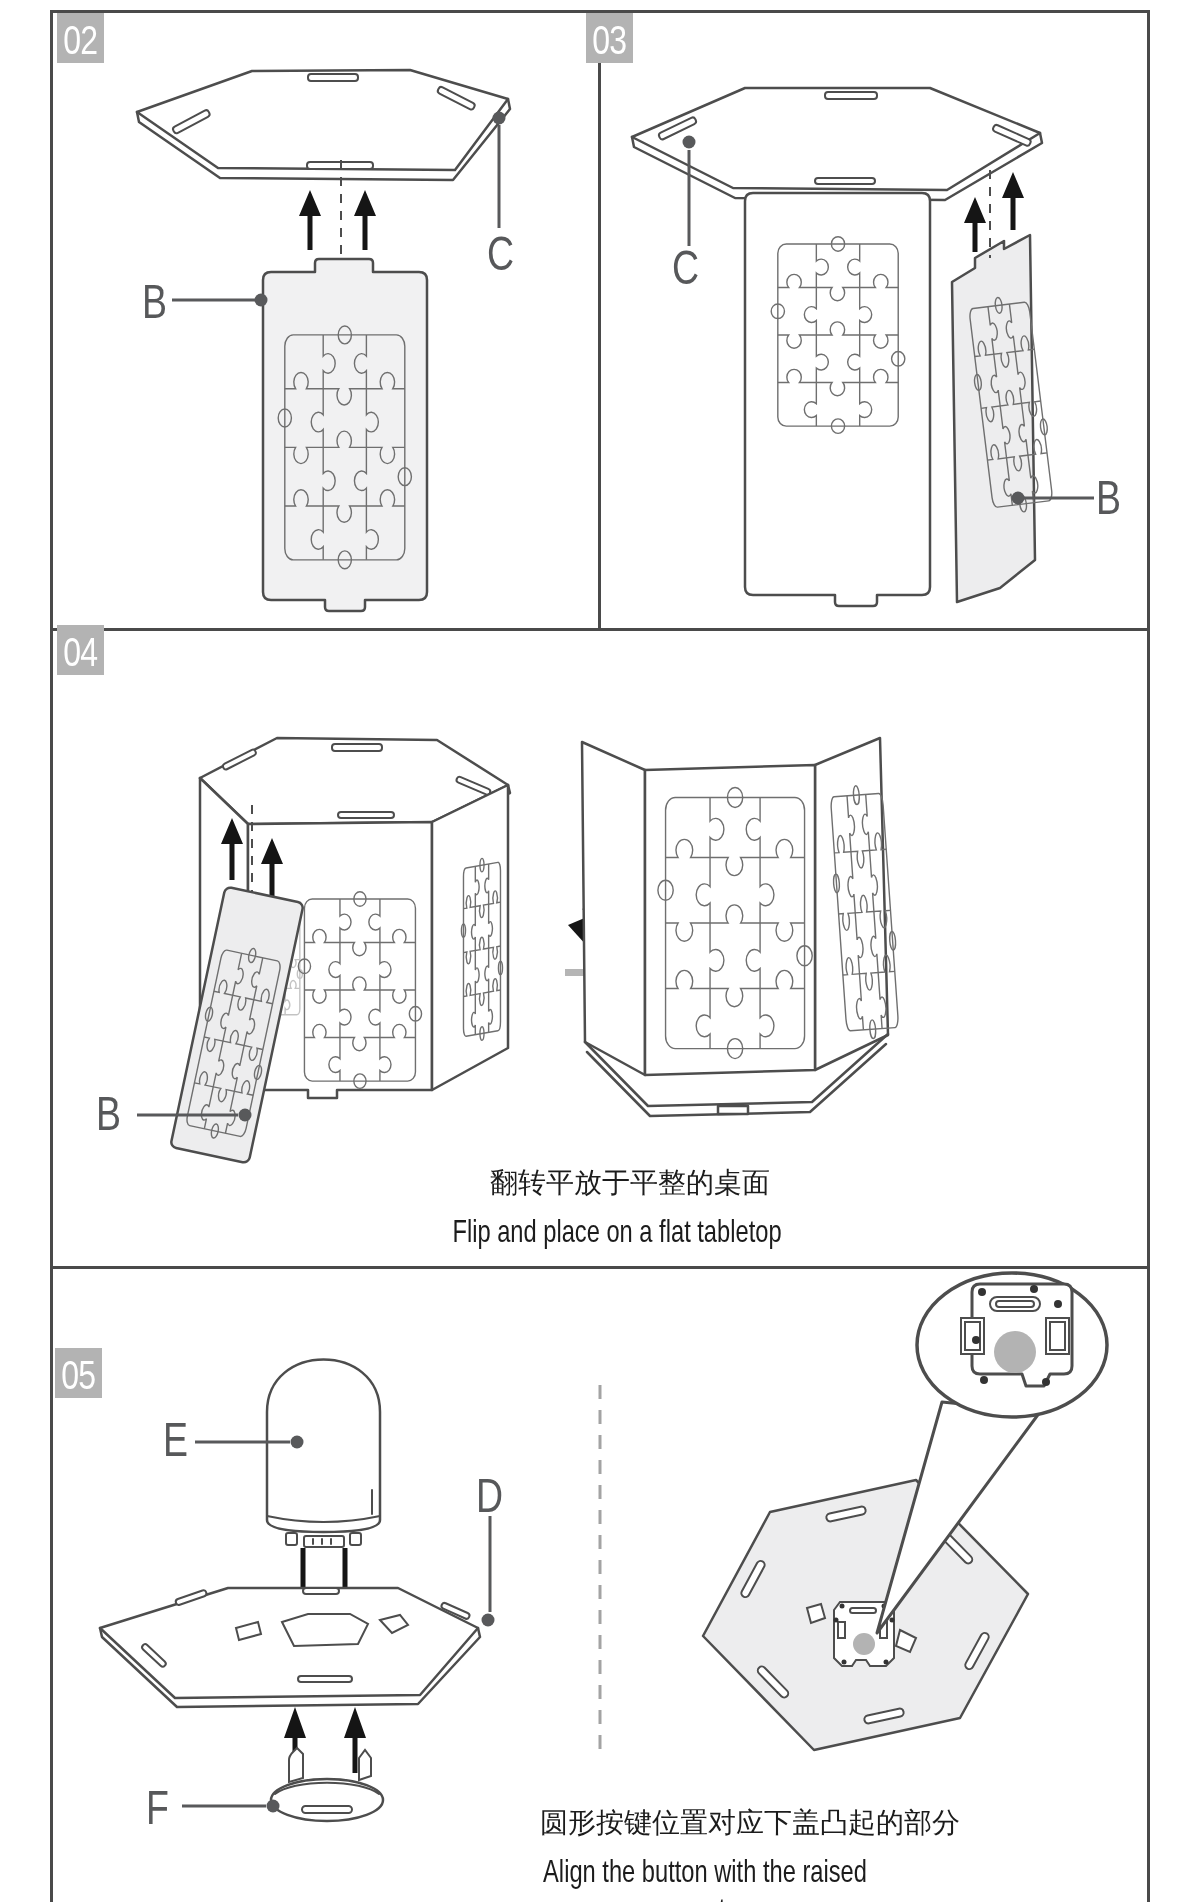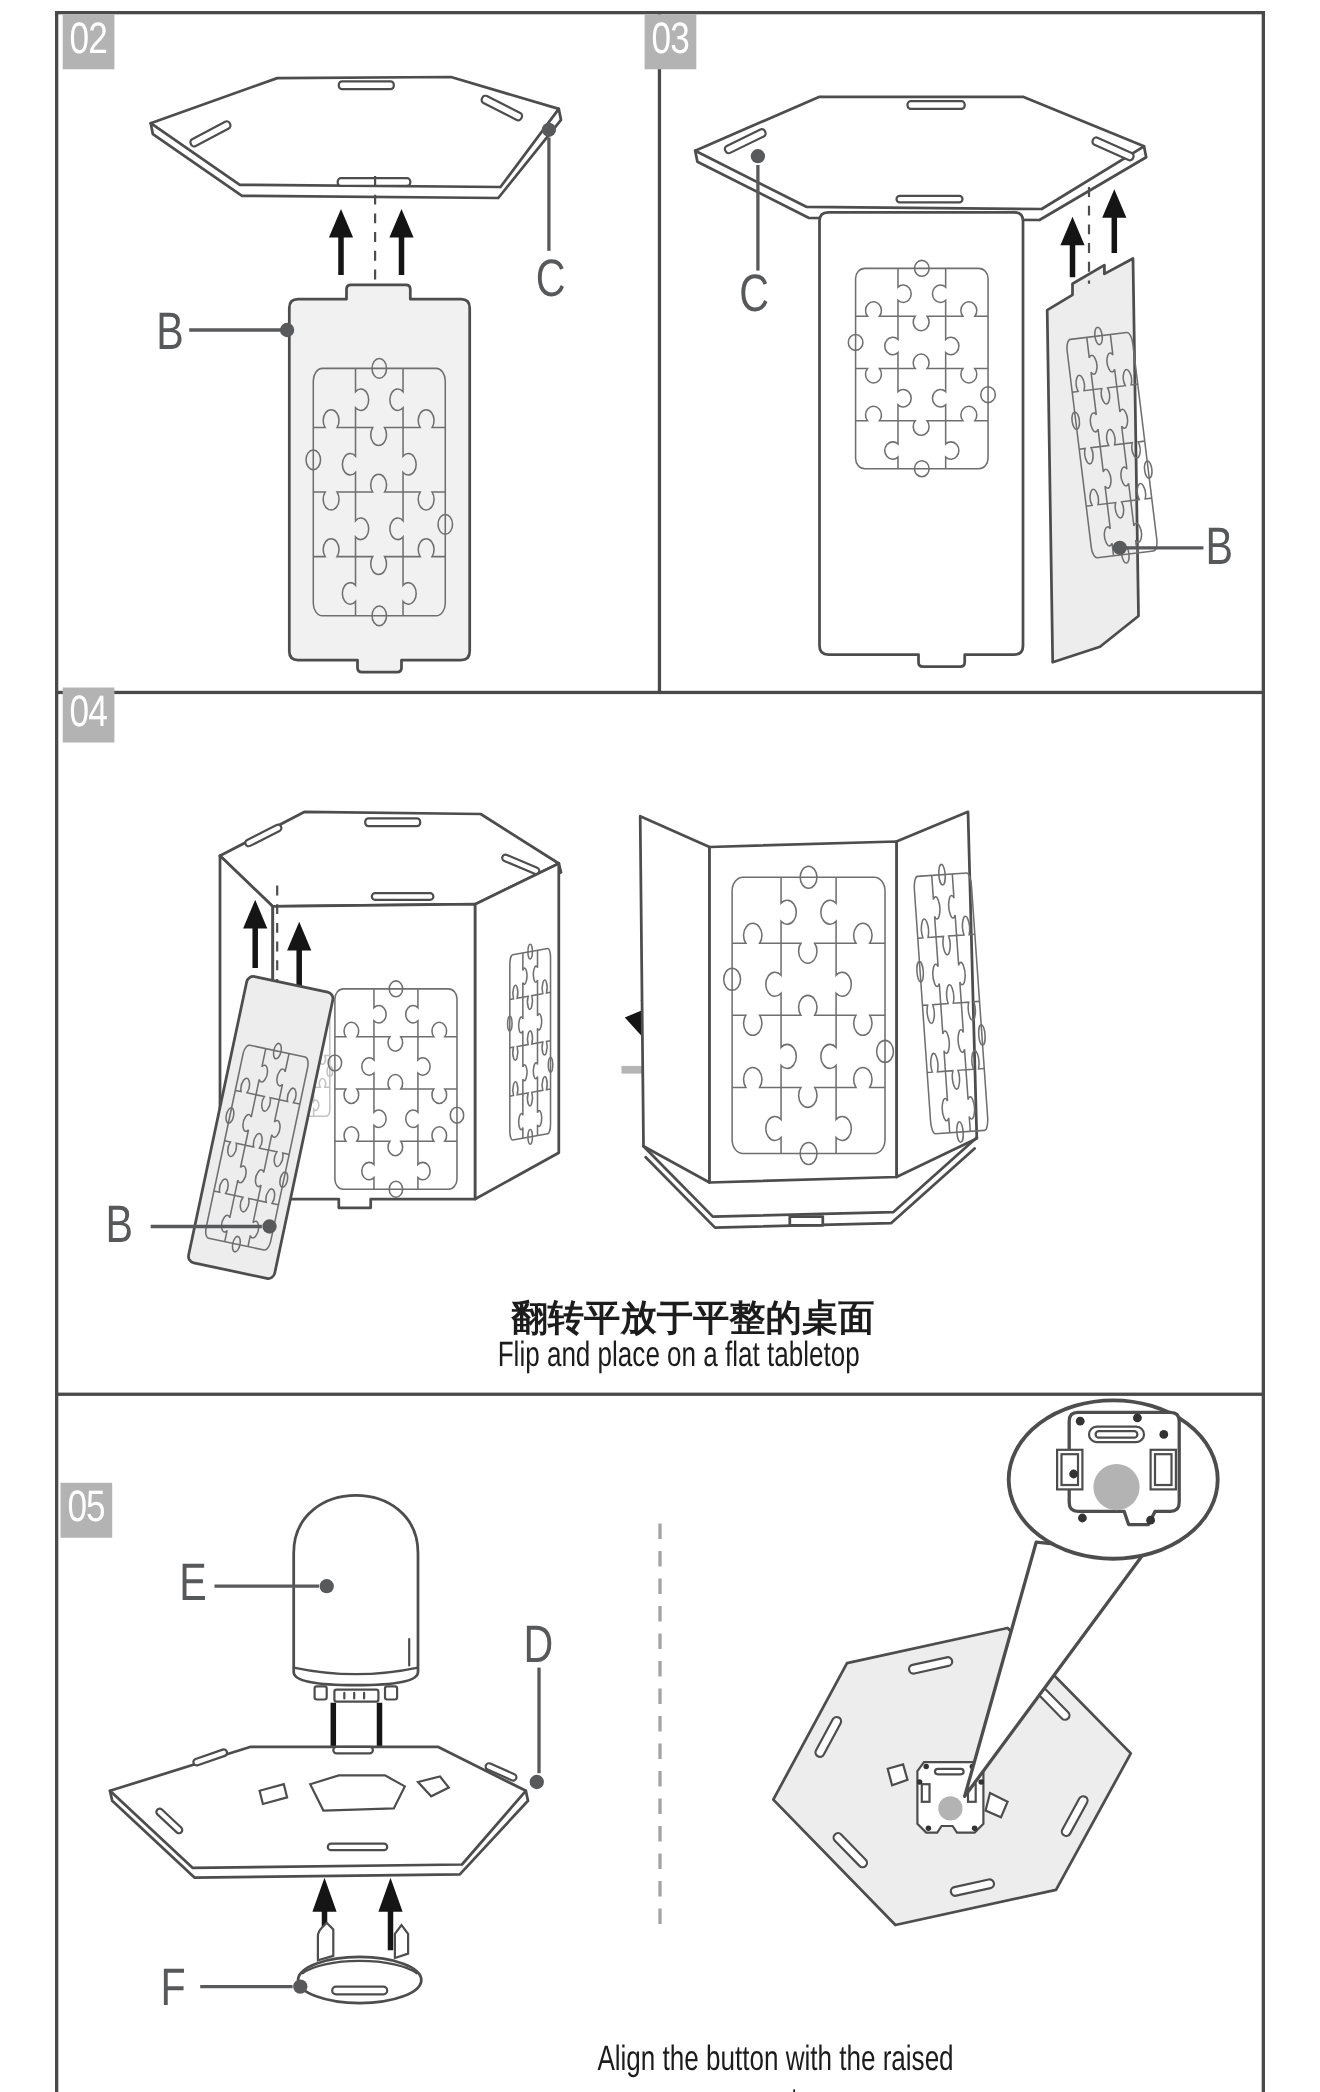--- a/index.html
+++ b/index.html
@@ -1,26 +1,26 @@
 <!DOCTYPE html>
 <html><head>
 <meta charset="utf-8">
 <style>
   html,body{margin:0;padding:0;background:#fff;}
   #page{position:relative;width:1200px;height:1902px;background:#fff;overflow:hidden;
         font-family:"Liberation Sans", sans-serif;}
   .bline{position:absolute;background:#4a4a4a;}
   .badge{position:absolute;width:47px;height:50px;background:#b3b3b3;
-         display:flex;align-items:flex-start;justify-content:center;}
+         display:flex;align-items:flex-end;justify-content:center;}
   .badge span{color:#fff;font-size:40px;font-weight:400;transform:scaleX(.8);
               transform-origin:center;letter-spacing:-1px;}
   .lbl{position:absolute;font-size:48px;color:#57585a;font-weight:400;
        transform:scaleX(.78);transform-origin:left top;line-height:1;}
   .cap{position:absolute;width:500px;text-align:center;color:#1c1c1c;line-height:1.2;}
-  .zh{font-size:33px;font-weight:700;margin-top:12px;}
+  .zh{font-size:28px;font-weight:400;}
   .en{font-size:32px;font-weight:400;transform:scaleX(.74);transform-origin:center top;}
   .ill{position:absolute;}
   svg .ln{fill:none;stroke:#4d4d4d;stroke-width:2.5;stroke-linejoin:round;stroke-linecap:round;}
   svg .lnw{fill:#ffffff;stroke:#4d4d4d;stroke-width:2.5;stroke-linejoin:round;}
   svg .lng{fill:#ededee;stroke:#4d4d4d;stroke-width:2.5;stroke-linejoin:round;}
   svg .slot{fill:#ffffff;stroke:#4d4d4d;stroke-width:2;}
   svg .thin{fill:none;stroke:#4d4d4d;stroke-width:2;stroke-linecap:round;}
   svg .dash{stroke:#4d4d4d;stroke-width:2;stroke-dasharray:9 8;fill:none;}
   svg .leader{stroke:#58595b;stroke-width:3;fill:none;}
   svg .dot{fill:#58595b;}
@@ -287,15 +287,16 @@
   <div class="lbl" style="left:487px;top:230px">C</div>
   <div class="lbl" style="left:672px;top:244px">C</div>
   <div class="lbl" style="left:1096px;top:474px">B</div>
   <div class="lbl" style="left:96px;top:1090px">B</div>
   <div class="lbl" style="left:163px;top:1416px">E</div>
   <div class="lbl" style="left:476px;top:1472px">D</div>
   <div class="lbl" style="left:146px;top:1784px">F</div>
 
   <div class="cap zh" style="left:380px;top:1166px">翻转平放于平整的桌面</div>
   <div class="cap en" style="left:367px;top:1212px">Flip and place on a flat tabletop</div>
+  <div class="cap zh" style="left:500px;top:1806px">圆形按键位置对应下盖凸起的部分</div>
   <div class="cap en" style="left:455px;top:1852px">Align the  button with the raised part</div>
 
 </div>
 
 </body></html>

